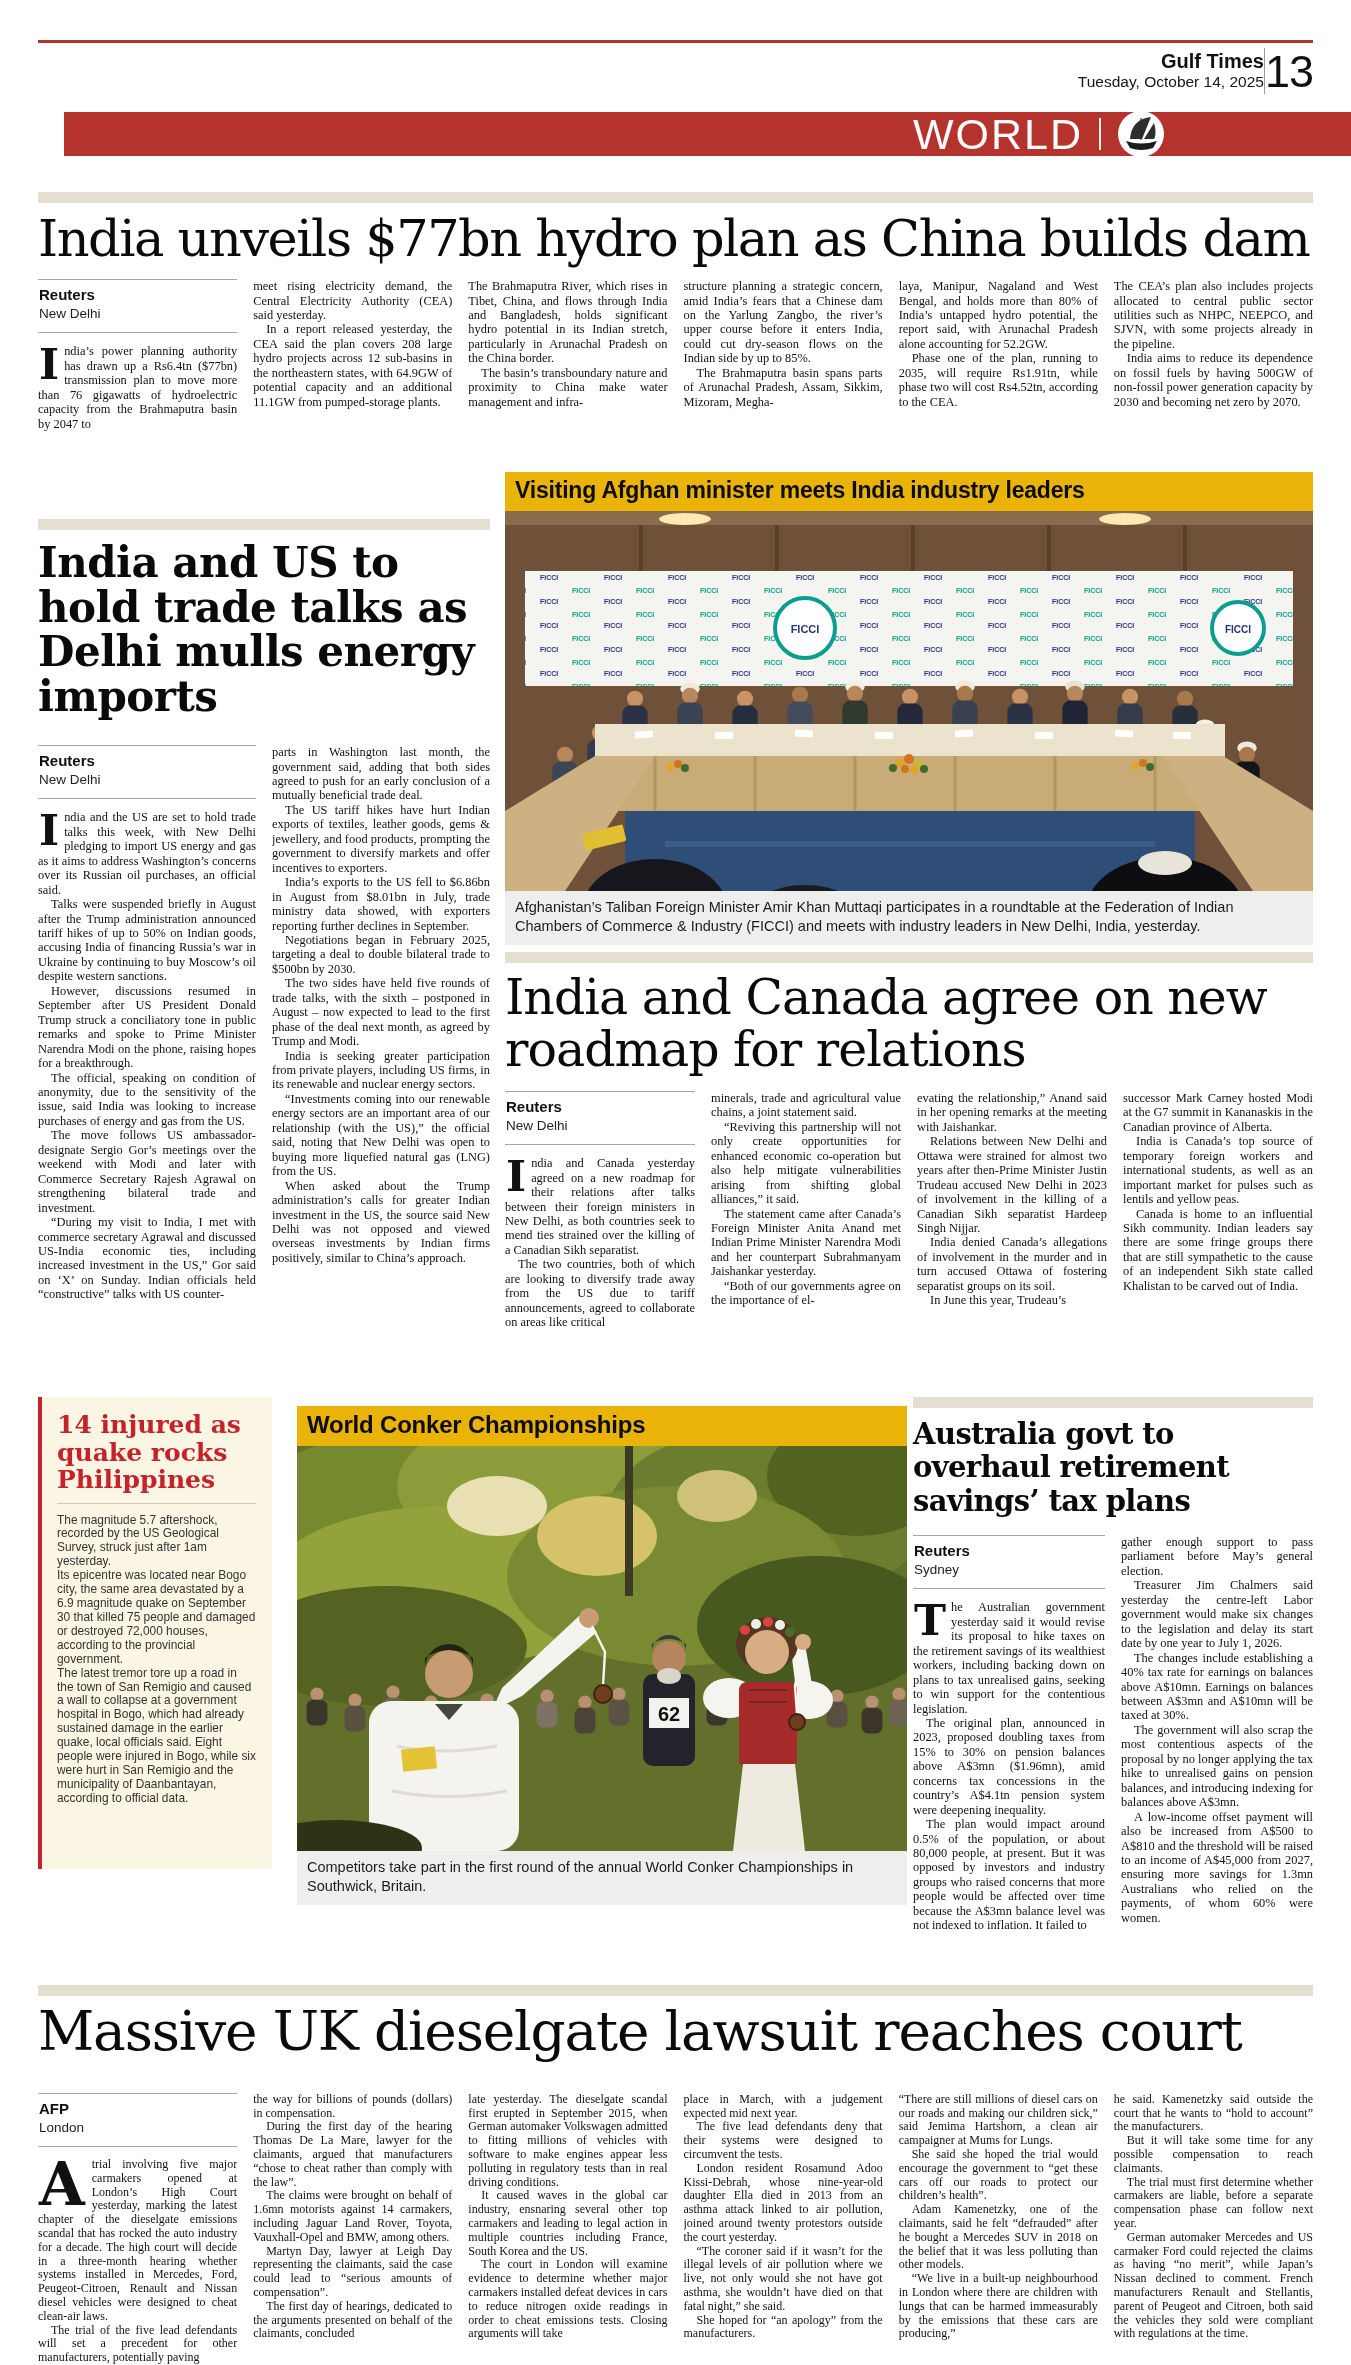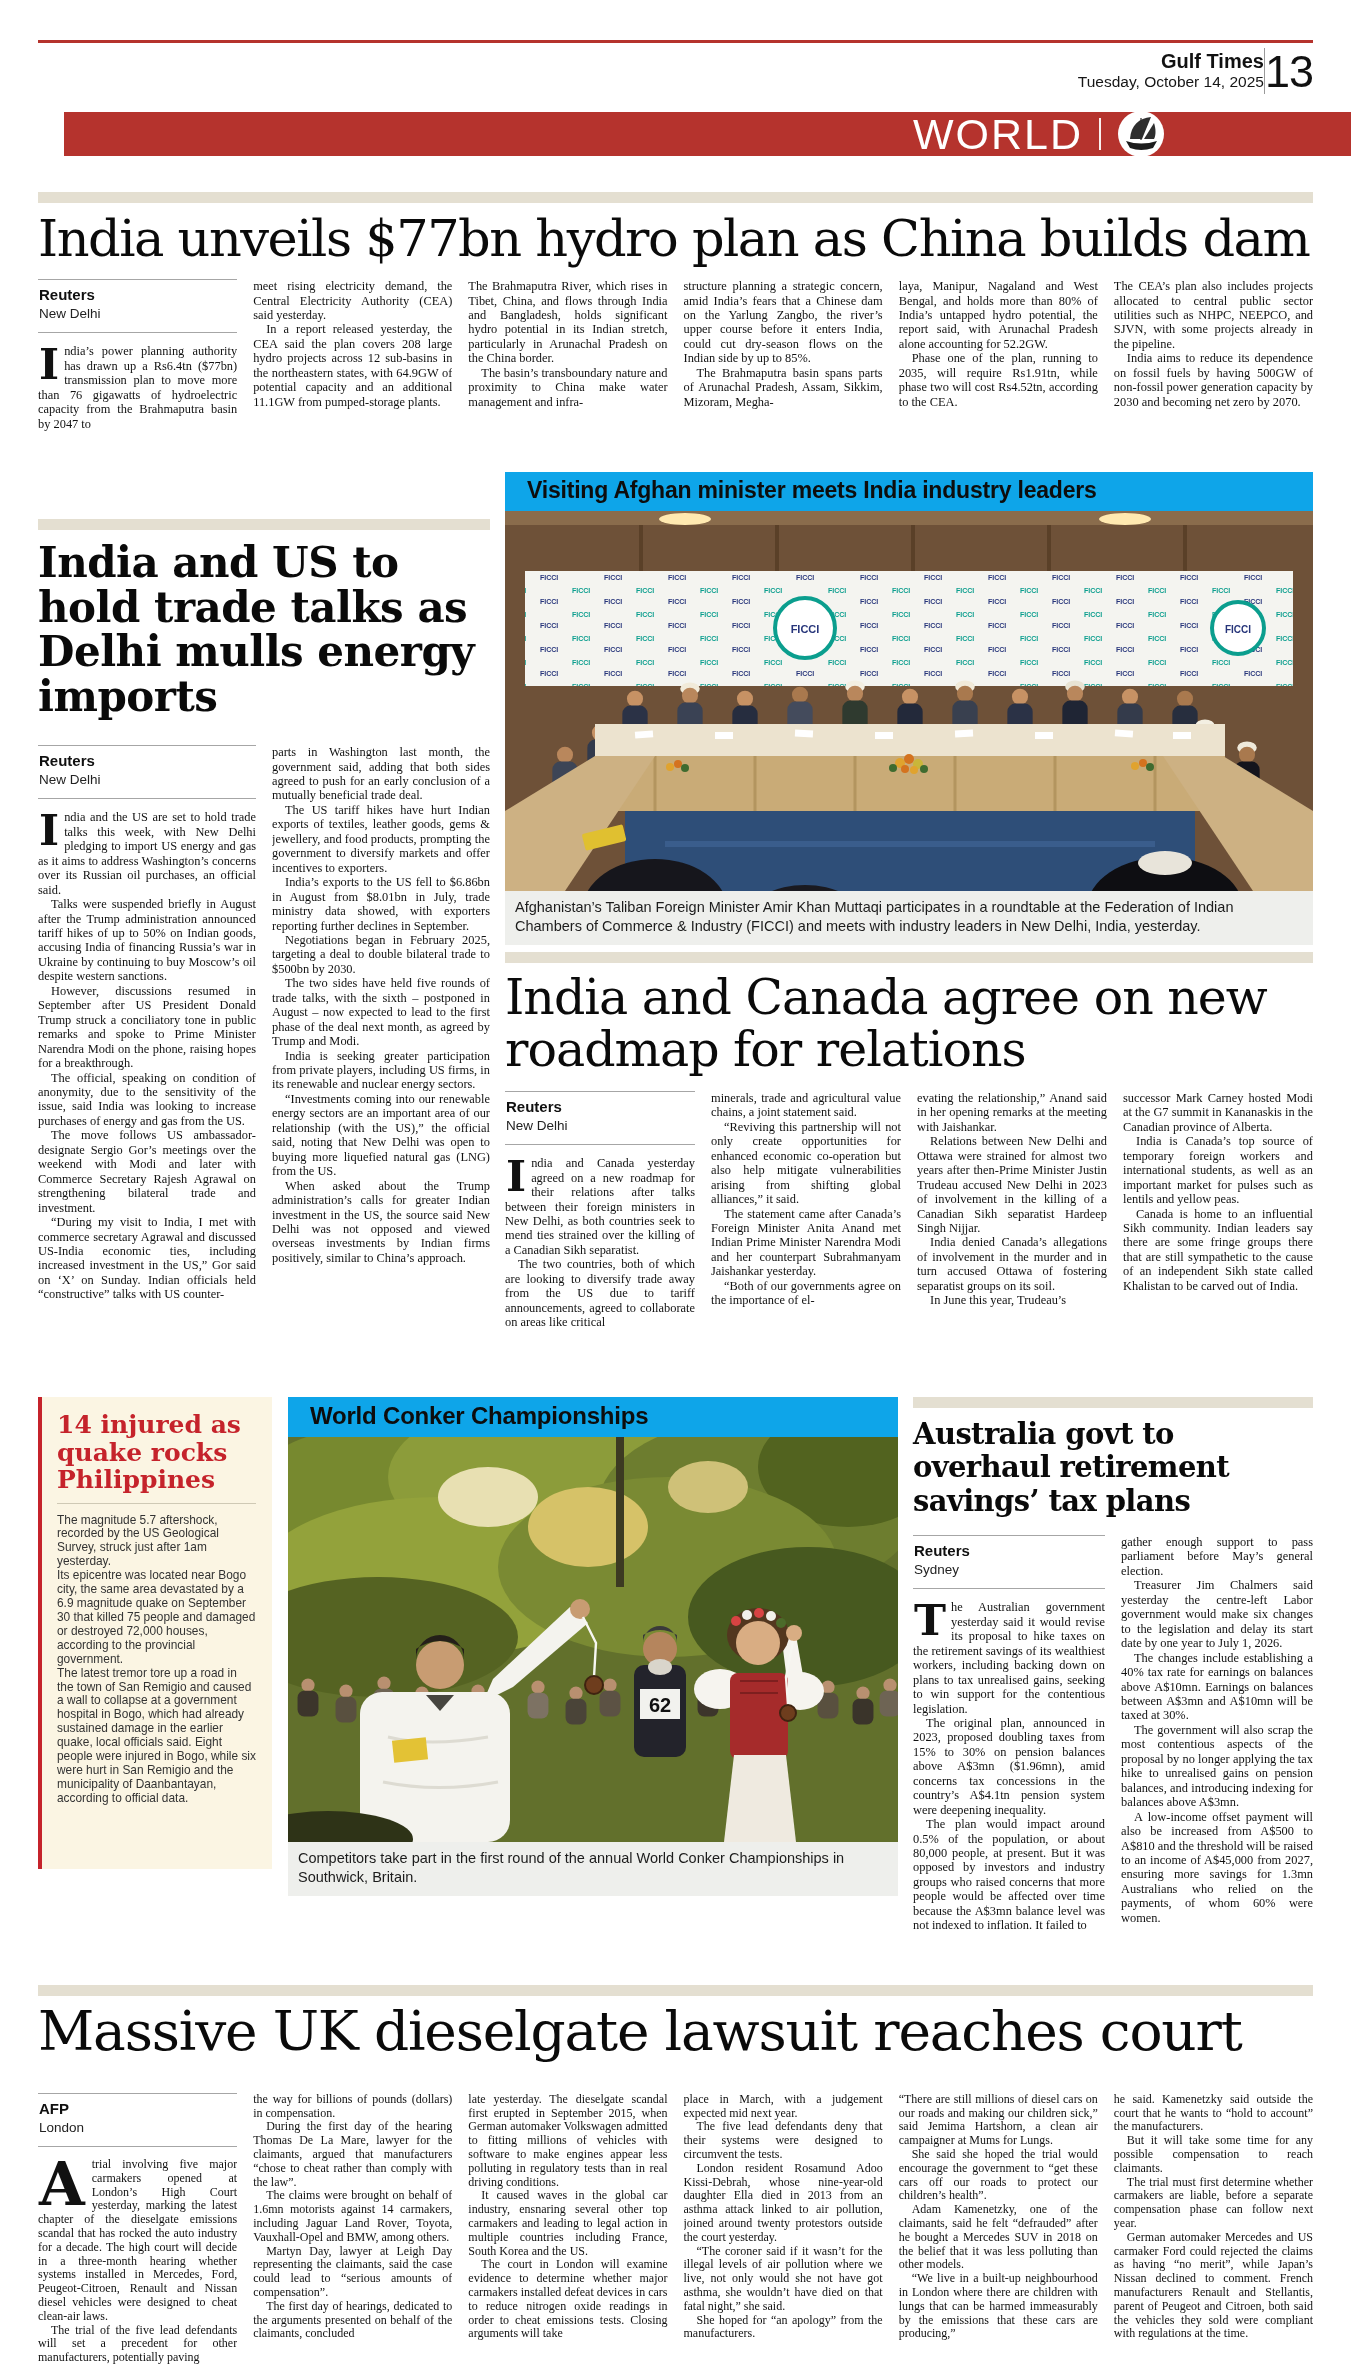--- a/index.html
+++ b/index.html
@@ -48,21 +48,21 @@
   #quake-box p{font-size:11.9px;line-height:1.17;color:#333;margin:0;}
   #photo-conker{left:288px;top:1397px;width:610px;}
   #art-aus{left:913px;top:1397px;width:400px;}
   #art-aus .headline{font-size:29px;font-weight:700;letter-spacing:-0.6px;line-height:1.15;margin:10px 0 17px;}
   #art-aus .cols{height:482px;}
   #art-diesel{left:38px;top:1985px;width:1275px;}
   #art-diesel .headline{font-size:55px;font-weight:400;letter-spacing:-1.2px;line-height:1.05;margin:7px 0 13px;}
   #art-diesel .cols{height:290px;margin-top:32px;}
   #art-diesel .paras p{font-size:12px;line-height:1.15;}
   
-  .photo-title{background:#0ea5e9;font-weight:700;color:#0d0d0d;padding:5px 22px 7px;letter-spacing:-0.2px;}
+  .photo-title{background:#eab308;font-weight:700;color:#0d0d0d;padding:5px 10px 7px;letter-spacing:-0.2px;}
   #photo-afghan .photo-title{font-size:23px;}
   #photo-conker .photo-title{font-size:24px;}
   .photo-canvas{display:block;}
   .photo-caption{background:var(--caption-bg,#eeefec);padding:7px 10px 9px;font-size:14.5px;line-height:1.32;color:#1c1c1c;}
 </style>
 </head>
 <body>
 
 <div class="page">
 
@@ -333,21 +333,21 @@
   <aside class="abs" id="quake-box">
     <h3>14 injured as quake rocks Philippines</h3>
     <div class="rule"></div>
     <div>
         <p>The magnitude 5.7 aftershock, recorded by the US Geological Survey, struck just after 1am yesterday.</p>
         <p>Its epicentre was located near Bogo city, the same area devastated by a 6.9 magnitude quake on September 30 that killed 75 people and damaged or destroyed 72,000 houses, according to the provincial government.</p>
         <p>The latest tremor tore up a road in the town of San Remigio and caused a wall to collapse at a government hospital in Bogo, which had already sustained damage in the earlier quake, local officials said. Eight people were injured in Bogo, while six were hurt in San Remigio and the municipality of Daanbantayan, according to official data.</p>
       </div>
   </aside>
 
-  <figure class="abs" id="photo-conker" style="margin:0">
+  <figure class="abs" id="photo-conker" style="margin:9px">
     <div class="photo-title">World Conker Championships</div>
     <svg class="photo-canvas" width="610" height="405" viewBox="0 0 610 405">
       <rect x="0" y="0" width="610" height="405" fill="#62702c"></rect>
       <g>
         <ellipse cx="80" cy="60" rx="120" ry="70" fill="#77892f"></ellipse>
         <ellipse cx="260" cy="40" rx="160" ry="80" fill="#8c9c3a"></ellipse>
         <ellipse cx="470" cy="70" rx="160" ry="90" fill="#6d7d2f"></ellipse>
         <ellipse cx="560" cy="30" rx="90" ry="60" fill="#52631f"></ellipse>
         <ellipse cx="150" cy="140" rx="180" ry="80" fill="#93a23b"></ellipse>
         <ellipse cx="380" cy="130" rx="170" ry="90" fill="#7a8a33"></ellipse>

